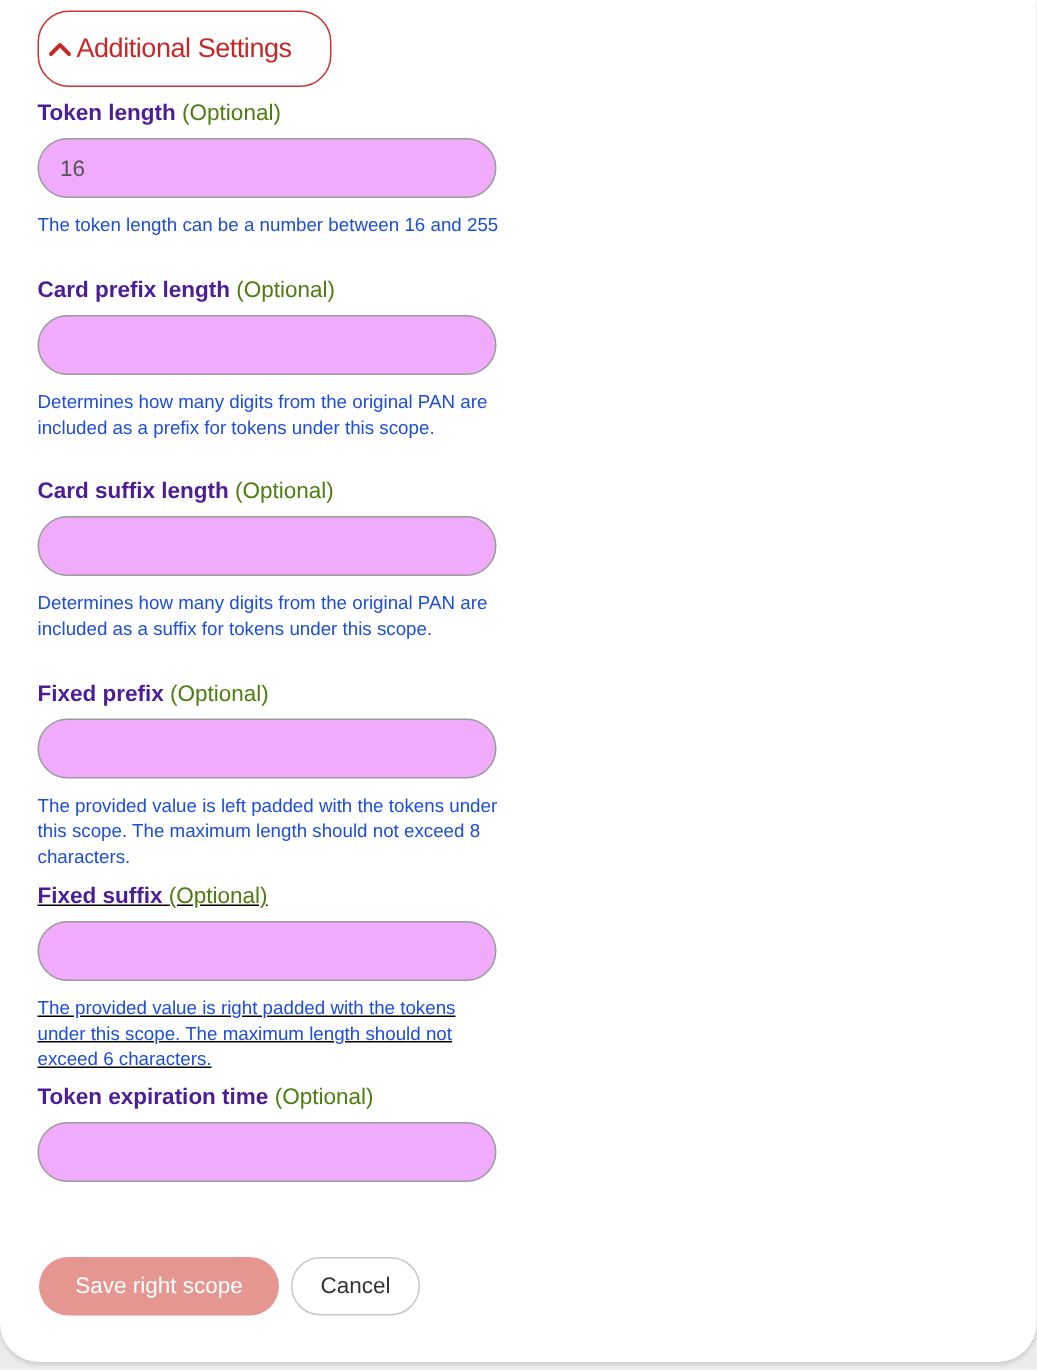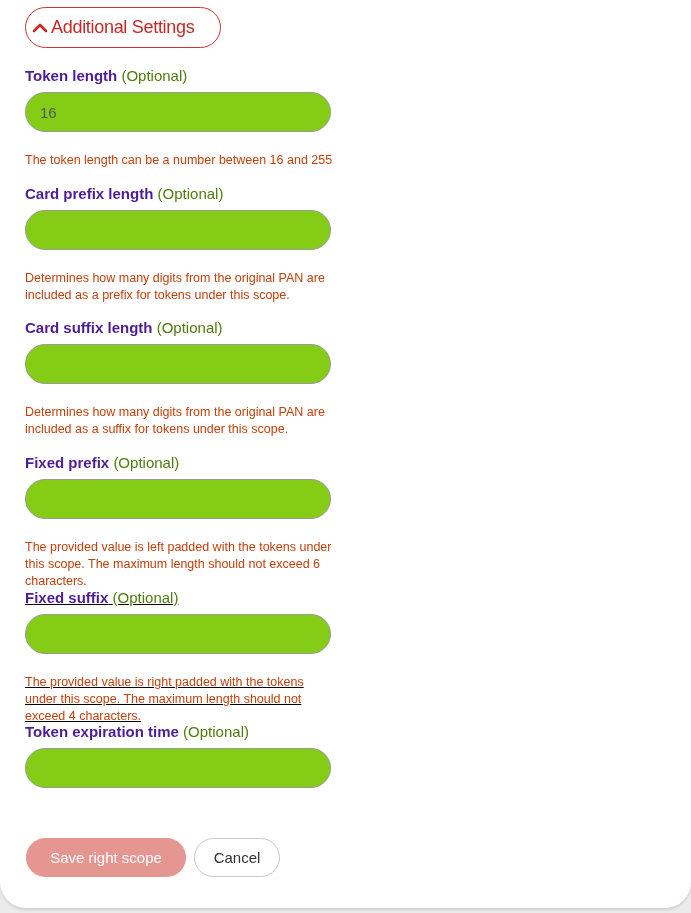--- a/index.html
+++ b/index.html
@@ -20,21 +20,21 @@
     background: #ffffff;
     border-bottom-right-radius: 26px;
     border-bottom-left-radius: 26px;
     box-shadow: 0 2px 3px rgba(0,0,0,0.12);
   }
   .toggle {
     position: absolute;
     left: 25px;
     top: 7px;
     width: 196px;
-    height: 41px;
+    height: 51px;
     box-sizing: border-box;
     border: 1px solid #cc3333;
     border-radius: 21px;
     background: #fff;
     color: #c62828;
     font-size: 18px;
     display: flex;
     align-items: center;
     padding-left: 6px;
     cursor: pointer;
@@ -59,27 +59,27 @@
     width: 306px;
     height: 40px;
     box-sizing: border-box;
     border: 1px solid #9a9a9a;
     border-radius: 20px;
     padding: 0 14px;
     font-size: 15px;
     color: #555;
     font-family: "Liberation Sans", "DejaVu Sans", sans-serif;
     outline: none;
-    background: #84cc16;
+    background: #f0abfc;
   }
   .help {
-    margin-top: 20px;
+    margin-top: 10px;
     font-size: 12.5px;
     line-height: 17px;
-    color: #c2410c;
+    color: #1d4ed8;
     width: 310px;
   }
   .actions {
     position: absolute;
     left: 26px;
     top: 838px;
     display: flex;
     gap: 8px;
   }
   .btn-save {
@@ -145,30 +145,30 @@
     <input class="input" value="" style="">
     <div class="help">Determines how many digits from the original PAN are included as a suffix for tokens under this scope.</div>
   </div>
 
   <div class="field" style="top:453px;">
     <div class="label">
       <b>Fixed prefix</b>
       <span class="opt">(Optional)</span>
     </div>
     <input class="input" value="" style="">
-    <div class="help">The provided value is left padded with the tokens under this scope. The maximum length should not exceed 6 characters.</div>
+    <div class="help">The provided value is left padded with the tokens under this scope. The maximum length should not exceed 8 characters.</div>
   </div>
 
   <div class="field" style="top:588px;text-decoration:underline;">
     <div class="label">
       <b>Fixed suffix</b>
       <span class="opt">(Optional)</span>
     </div>
     <input class="input" value="" style="">
-    <div class="help">The provided value is right padded with the tokens under this scope. The maximum length should not exceed 4 characters.</div>
+    <div class="help">The provided value is right padded with the tokens under this scope. The maximum length should not exceed 6 characters.</div>
   </div>
 
   <div class="field" style="top:722px;">
     <div class="label">
       <b>Token expiration time</b>
       <span class="opt">(Optional)</span>
     </div>
     <input class="input" value="" style="">
   </div>
 

